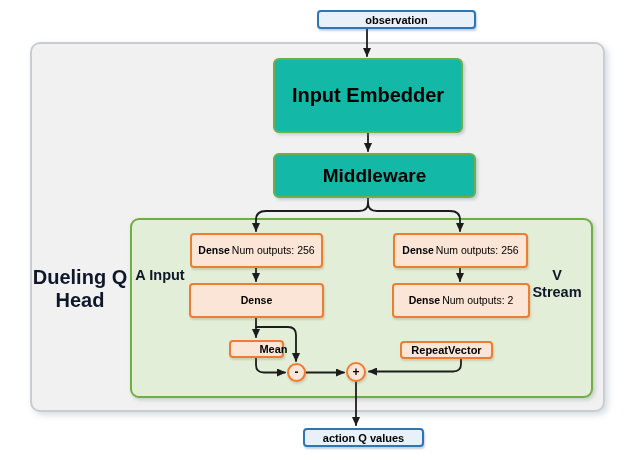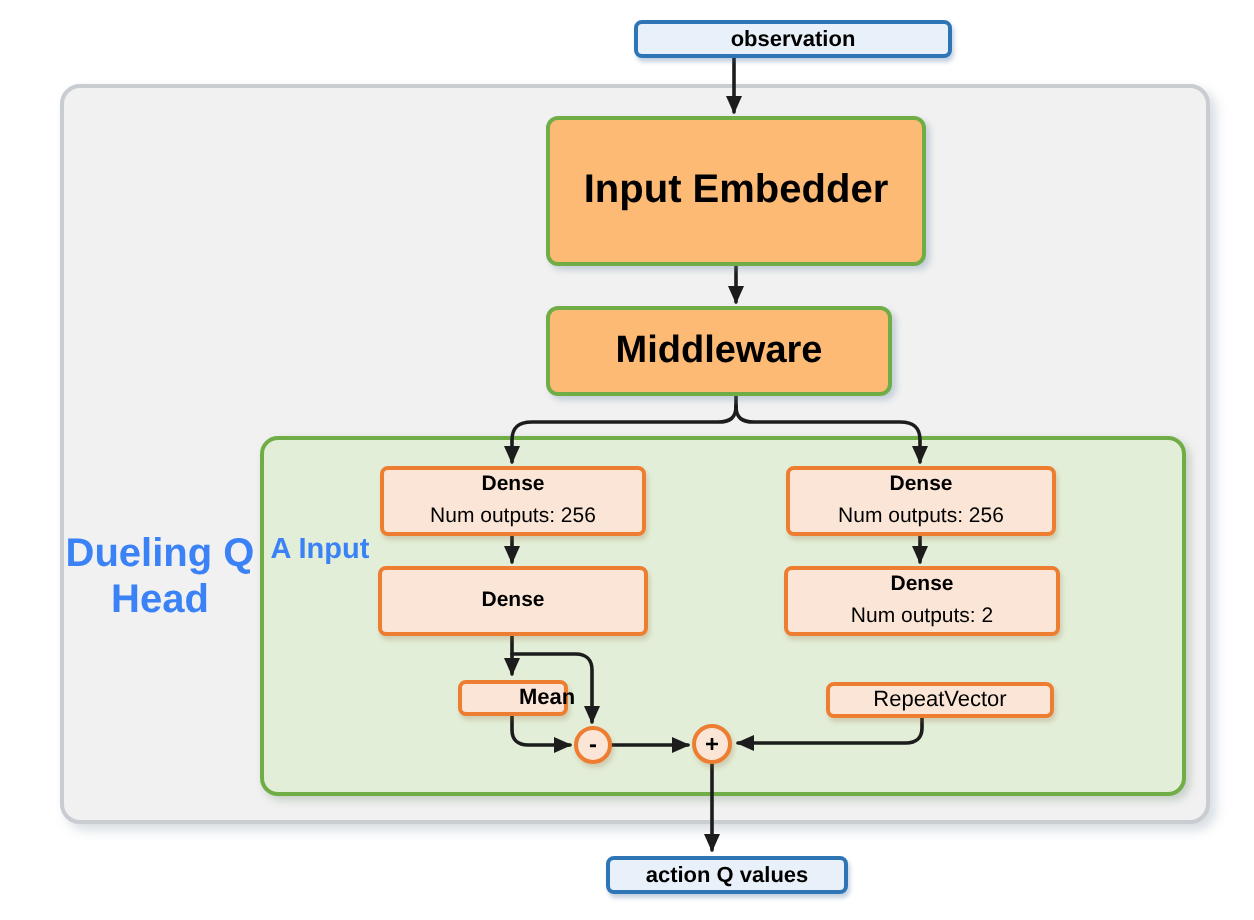--- a/index.html
+++ b/index.html
@@ -21,42 +21,42 @@
   
   #arrows{position:absolute;left:0;top:0;z-index:1;}
 
   
   .node{position:absolute;display:flex;align-items:center;justify-content:center;
     box-sizing:border-box;z-index:2;text-align:center;color:#000;}
 
   .io-node{background:#e8f0f9;border:2px solid #2e75b6;border-radius:4px;
     font-weight:bold;font-size:11px;box-shadow:1px 2px 2px rgba(60,100,150,.30);}
 
-  .green-node{background:#fdba74;border:2px solid #70ad47;border-radius:6px;
+  .green-node{background:#14b8a6;border:2px solid #70ad47;border-radius:6px;
     font-weight:bold;box-shadow:2px 2px 3px rgba(110,140,170,.35);}
 
   .orange-node{background:#fbe5d6;border:2px solid #ed7d31;border-radius:4px;
     box-shadow:1px 2px 2px rgba(150,110,70,.25);}
 
-  .dense{flex-direction:column;gap:2px;font-size:10.5px;line-height:1.25;}
+  .dense{flex-direction:row;gap:2px;font-size:10.5px;line-height:1.25;}
   .dense .dense-title{font-weight:bold;}
 
   .op-circle{border-radius:50%;font-weight:bold;font-size:12px;line-height:1;padding-bottom:1px;}
 
-  .side-label{position:absolute;z-index:2;text-align:center;font-weight:bold;color:#3b82f6;}
+  .side-label{position:absolute;z-index:2;text-align:center;font-weight:bold;color:#0f172a;}
 
   #observation{left:299px;top:10px;width:159px;height:19px;margin-left:18px;}
   #input-embedder{left:273px;top:58px;width:190px;height:75px;font-size:20px;}
-  #middleware{left:273px;top:153px;width:173px;height:45px;font-size:19px;}
+  #middleware{left:273px;top:153px;width:203px;height:45px;font-size:19px;}
   #dense-a1{left:190px;top:233px;width:133px;height:35px;}
   #dense-a2{left:189px;top:283px;width:135px;height:35px;}
   #dense-v1{left:393px;top:233px;width:135px;height:35px;}
   #dense-v2{left:392px;top:283px;width:138px;height:35px;}
   #mean{left:229px;top:340px;width:55px;height:18px;font-weight:bold;font-size:11px;padding-left:34px;}
-  #repeat-vector{left:413px;top:341px;width:114px;height:18px;font-weight:normal;font-size:11px;}
+  #repeat-vector{left:400px;top:341px;width:93px;height:18px;font-weight:bold;font-size:11px;}
   #minus-op{left:287px;top:363px;width:19px;height:19px;}
   #plus-op{left:346px;top:362px;width:20px;height:20px;}
   #action-q{left:303px;top:428px;width:121px;height:19px;}
 
   #dueling-label{left:28px;top:266px;width:104px;font-size:20px;line-height:1.15;}
   #a-stream-label{left:133px;top:267px;width:54px;font-size:14.5px;line-height:1.2;}
   #v-stream-label{left:530px;top:267px;width:54px;font-size:14.5px;line-height:1.2;}
 </style>
 </head>
 <body>
@@ -90,20 +90,21 @@
   </svg>
 
   <div id="observation" class="node io-node">observation</div>
 
   <div id="input-embedder" class="node green-node">Input Embedder</div>
 
   <div id="middleware" class="node green-node">Middleware</div>
 
   <div id="dueling-label" class="side-label">Dueling Q Head</div>
   <div id="a-stream-label" class="side-label">A Input</div>
+  <div id="v-stream-label" class="side-label">V Stream</div>
 
   <div id="dense-a1" class="node orange-node dense">
     <span class="dense-title">Dense</span>
     <span class="dense-detail">Num outputs: 256</span>
   </div>
 
   <div id="dense-a2" class="node orange-node dense">
     <span class="dense-title">Dense</span>
   </div>
 

